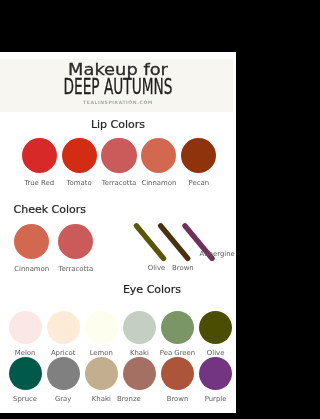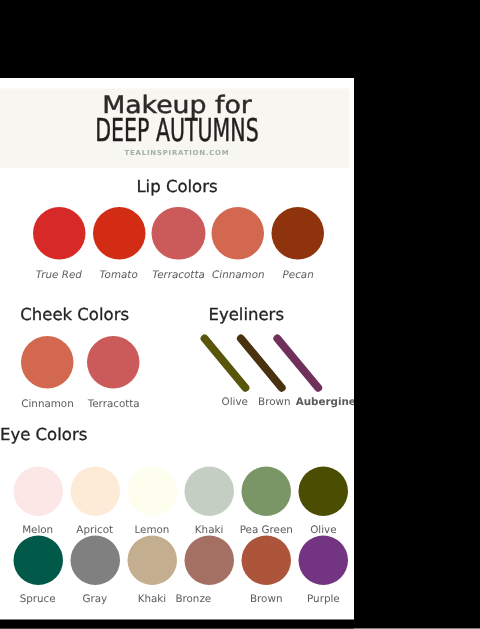--- a/index.html
+++ b/index.html
@@ -26,24 +26,24 @@
         font-family:"DejaVu Sans",sans-serif;
         font-size:4.6px;font-weight:700;color:#9fb0ab;letter-spacing:0.54px;}
 
   .sec-title{position:absolute;font-family:"DejaVu Sans",sans-serif;
              font-size:11px;font-weight:400;color:#232323;
              -webkit-text-stroke:0.2px #232323;
              white-space:nowrap;}
   #h-lip  {left:0;  top:66px; width:236px;text-align:center;}
   #h-cheek{left:13.5px;top:151px;}
   #h-liner{left:139px;top:151px;}
-  #h-eye  {left:0;  top:231px;width:272px;text-align:left;}
+  #h-eye  {left:16px;  top:231px;width:272px;text-align:center;}
 
   .row{position:absolute;left:0;width:236px;}
-  #row-lip  {top:86px;  height:48px;font-style:italic;}
+  #row-lip  {top:86px;  height:48px;}
   #row-cheek{top:172px; height:48px;}
   #row-liner{top:170px; height:48px;}
   #row-eye1 {top:259px; height:45px;}
   #row-eye2 {top:304.8px; height:45px;}
 
   .item{position:absolute;top:0;}
   .swatch{position:absolute;left:0;top:0;border-radius:50%;}
   .lbl{position:absolute;left:-20px;width:auto;text-align:center;
        font-family:"DejaVu Sans",sans-serif;
        font-size:6.9px;color:#5c5c5c;white-space:nowrap;line-height:7px;}
@@ -89,30 +89,29 @@
       <div class="item" style="left: 14.1px; width: 35.2px;">
         <div class="swatch" title="Cinnamon" style="width: 35.2px; height: 35.2px; background: rgb(210, 104, 79);"></div>
         <div class="lbl" style="top: 42px; width: 75.2px;">Cinnamon</div>
       </div>
       <div class="item" style="left: 58.2px; width: 35.2px;">
         <div class="swatch" title="Terracotta" style="width: 35.2px; height: 35.2px; background: rgb(203, 91, 91);"></div>
         <div class="lbl" style="top: 42px; width: 75.2px;">Terracotta</div>
       </div>
     </div>
 
-  <div class="sec-title" id="h-liner">Eyeliners</div>
   <div class="row" id="row-liner">
       <svg width="236" height="80" viewBox="0 0 236 80" style="position: absolute; left: 0px; top: 0px;">
         <path d="M136.4 3.7 L163.6 36.5" stroke="#58560b" stroke-width="5.3" stroke-linecap="round" fill="none"></path>
         <path d="M160.6 3.7 L187.8 36.5" stroke="#4a3211" stroke-width="5.3" stroke-linecap="round" fill="none"></path>
         <path d="M184.9 3.7 L212.1 36.5" stroke="#6f305a" stroke-width="5.3" stroke-linecap="round" fill="none"></path>
       </svg>
       <div class="lbl" style="left: 126.5px; top: 42.5px; width: 60px;">Olive</div>
       <div class="lbl" style="left: 152.9px; top: 42.5px; width: 60px;">Brown</div>
-      <div class="lbl" style="left: 187.2px; top: 43px; width: 60px; font-weight: bold;">Aubergine</div>
+      <div class="lbl" style="left: 187.2px; top: 29px; width: 60px;">Aubergine</div>
     </div>
 
   <div class="sec-title" id="h-eye">Eye Colors</div>
   <div class="row" id="row-eye1">
       <div class="item" style="left: 8.6px; width: 33px;">
         <div class="swatch" title="Melon" style="width: 33px; height: 33px; background: rgb(251, 231, 229);"></div>
         <div class="lbl" style="top: 39.2px; width: 73px;">Melon</div>
       </div>
       <div class="item" style="left: 46.7px; width: 33px;">
         <div class="swatch" title="Apricot" style="width: 33px; height: 33px; background: rgb(253, 235, 215);"></div>

